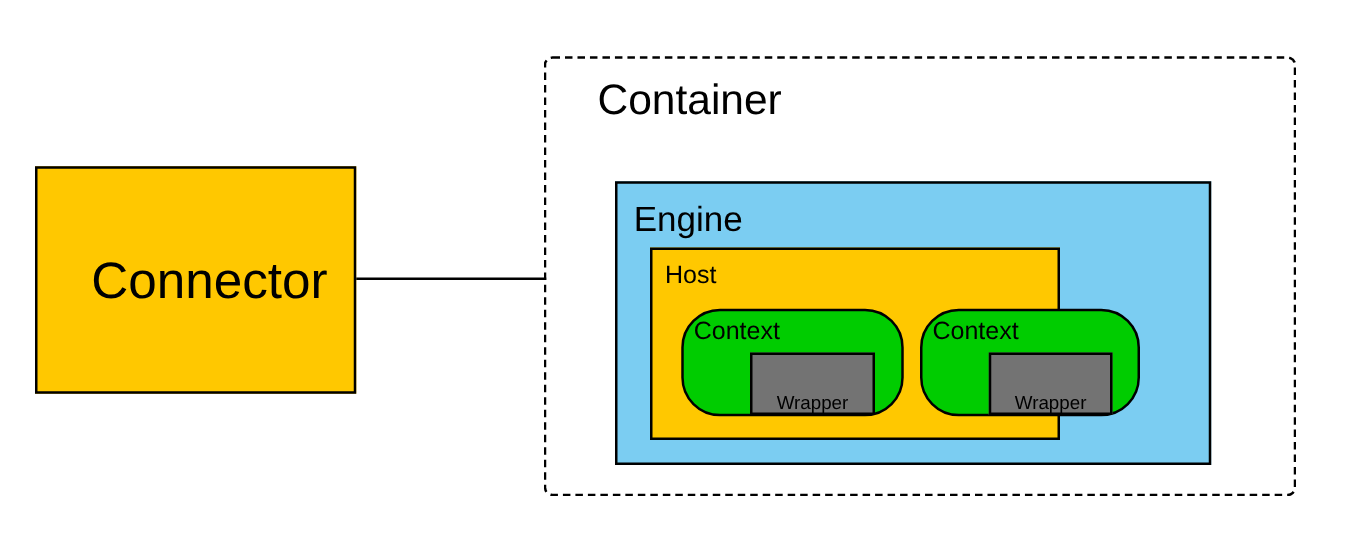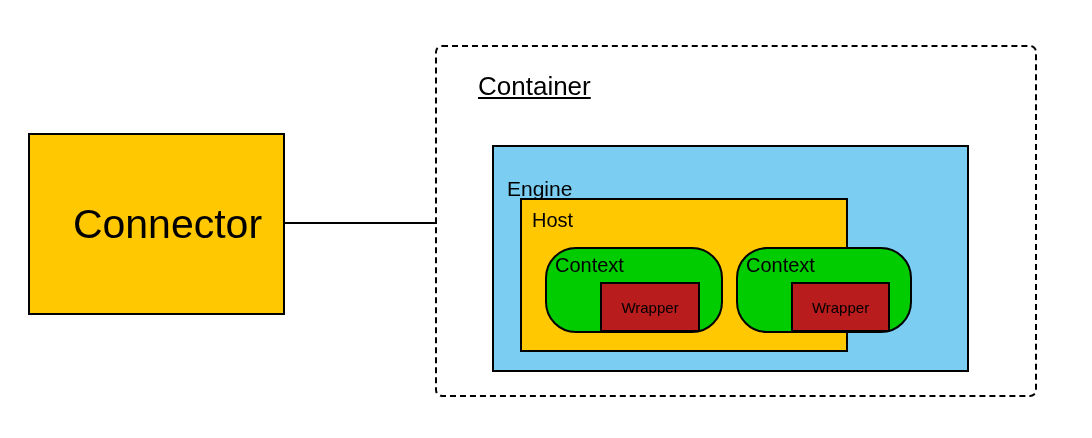--- a/index.html
+++ b/index.html
@@ -64,40 +64,39 @@
     top: 45px;
     width: 602px;
     height: 352px;
     background: transparent;
     border: 2px dashed #000000;
     border-radius: 7px;
   }
   .container-label {
     position: absolute;
     left: 41px;
-    top: 26px;
-    font-size: 26px;
+    top: 16px;
+    font-size: 34px;
     line-height: 1;
     white-space: nowrap;
-    text-decoration: underline;
   }
 
   
   .engine-box {
     left: 492px;
     top: 145px;
     width: 477px;
     height: 227px;
     background: #7BCDF2;
   }
   .engine-label {
     position: absolute;
     left: 13px;
-    top: 31px;
-    font-size: 21px;
+    top: 15px;
+    font-size: 28px;
     line-height: 1;
     white-space: nowrap;
   }
 
   
   .host-box {
     left: 520px;
     top: 198px;
     width: 328px;
     height: 154px;
@@ -127,23 +126,23 @@
     top: 6px;
     font-size: 20px;
     line-height: 1;
     white-space: nowrap;
   }
 
   
   .wrapper-box {
     top: 282px;
     height: 50px;
-    background: #b91c1c;
+    background: #737373;
     display: flex;
-    align-items: center;
+    align-items: flex-end;
     justify-content: center;
   }
   .wrapper-box.wrp-0 { left: 600px; width: 100px; }
   .wrapper-box.wrp-1 { left: 791px; width: 99px; }
   .wrapper-label {
     font-size: 15px;
     line-height: 1;
     white-space: nowrap;
   }
 </style>

